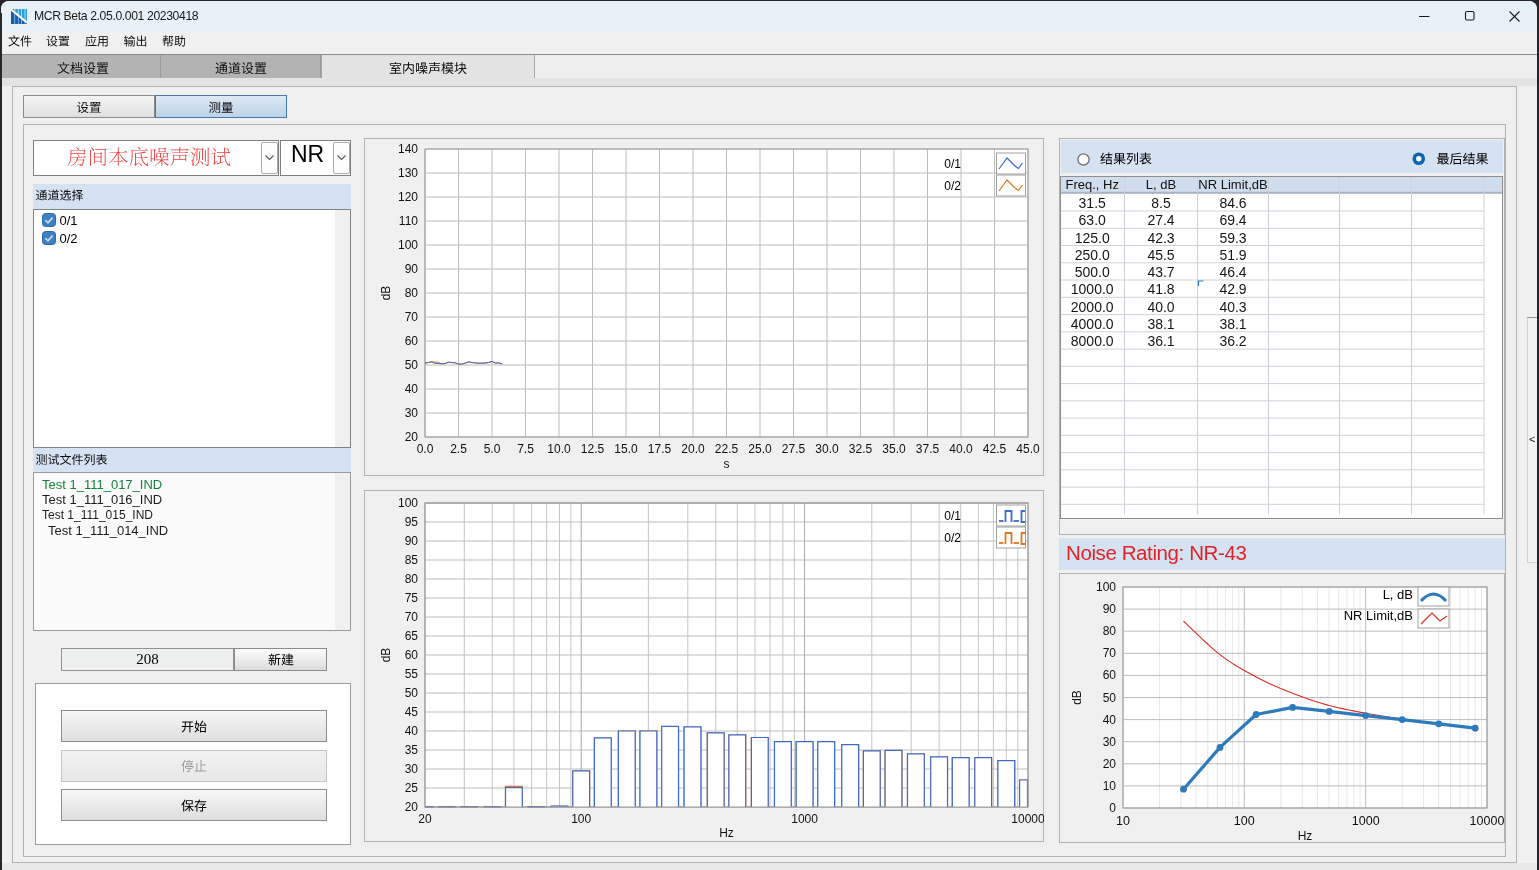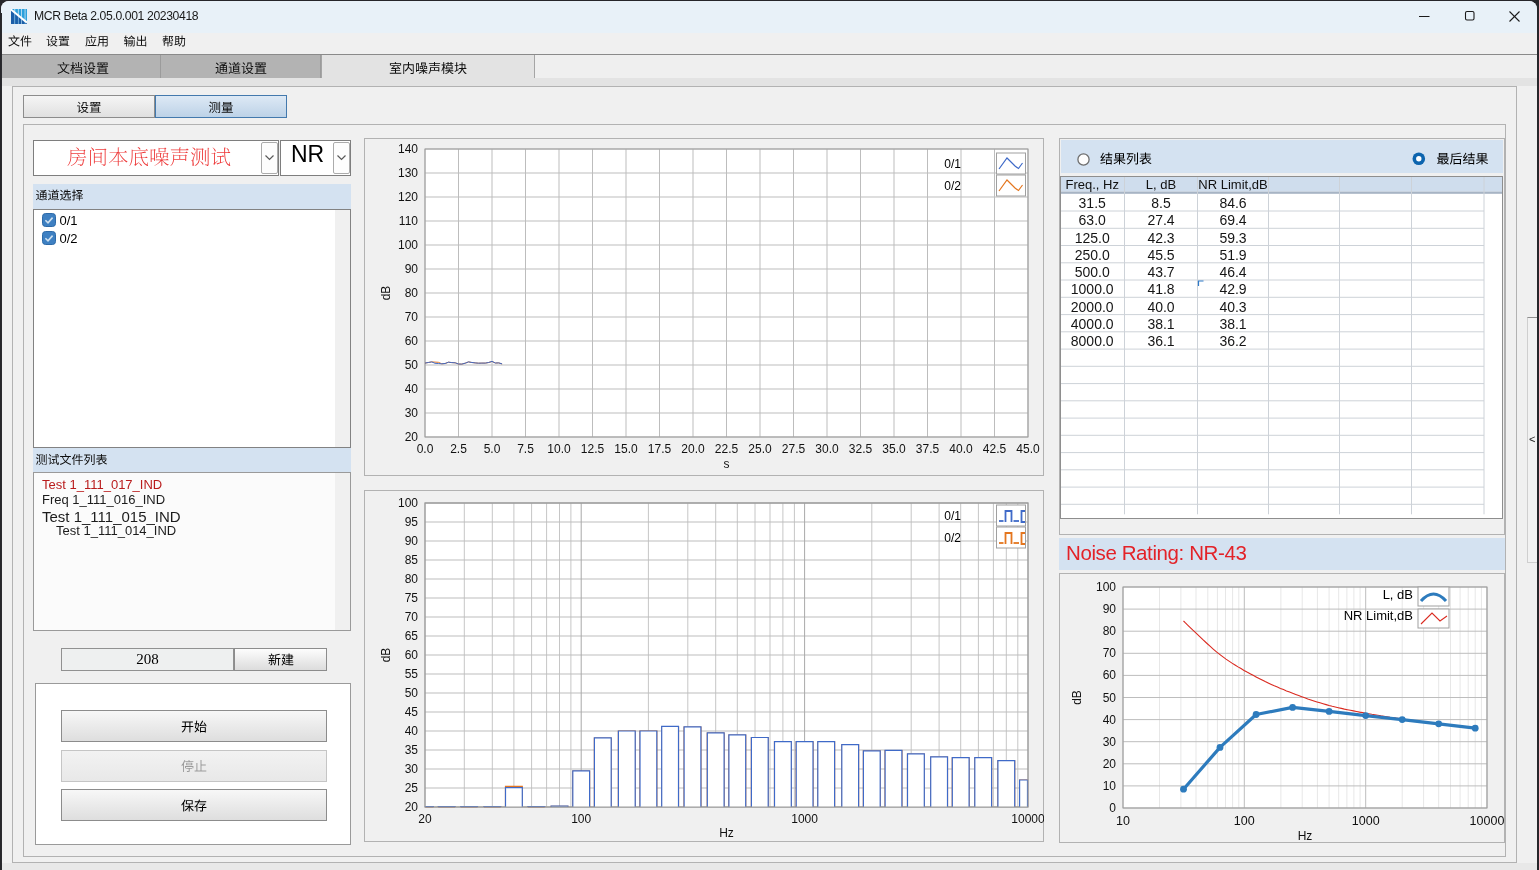--- a/index.html
+++ b/index.html
@@ -76,24 +76,24 @@
     </svg>
 <div class="abs" style="left:58.5px;top:212px;font-size:13px;color:#000">0/1</div>
 <svg class="abs" style="left:40.5px;top:230px" width="14" height="14" viewBox="0 0 14 14">
       <rect x="0.5" y="0.5" width="13" height="13" rx="3" fill="#3e80c2" stroke="#2d6aa8"></rect>
       <path d="M3.4 7.2 L6 9.8 L10.6 4.6" fill="none" stroke="#cfe0ef" stroke-width="1.6"></path>
     </svg>
 <div class="abs" style="left:58.5px;top:230px;font-size:13px;color:#000">0/2</div>
 <div class="abs" style="left:32px;top:447px;width:318px;height:24px;background:#d4e2f1"></div>
 <div class="abs" style="left:32px;top:471px;width:318px;height:159px;background:#fbfbfb;border:1px solid #9a9a9a"></div>
 <div class="abs" style="left:334px;top:472px;width:15px;height:157px;background:#f0f0f0"></div>
-<div class="abs" style="left:41px;top:476.0px;font-size:13px;color:#b91c1c">Test 1_111_017_IND</div>
-<div class="abs" style="left:41px;top:491.3px;font-size:13px;color:#1c1c1c">Freq 1_111_016_IND</div>
-<div class="abs" style="left:41px;top:506.6px;font-size:15px;color:#1c1c1c">Test 1_111_015_IND</div>
-<div class="abs" style="left:55px;top:521.9px;font-size:13px;color:#1c1c1c">Test 1_111_014_IND</div>
+<div class="abs" style="left:41px;top:476.0px;font-size:13px;color:#15803d">Test 1_111_017_IND</div>
+<div class="abs" style="left:41px;top:491.3px;font-size:13px;color:#1c1c1c">Test 1_111_016_IND</div>
+<div class="abs" style="left:41px;top:506.6px;font-size:12px;color:#1c1c1c">Test 1_111_015_IND</div>
+<div class="abs" style="left:47px;top:521.9px;font-size:13px;color:#1c1c1c">Test 1_111_014_IND</div>
 <div class="abs" style="left:60px;top:647px;width:173px;height:23px;background:#eef0f0;border:1px solid #919191"></div>
 <div class="abs" style="left:60px;top:650px;width:173px;text-align:center;font-size:15px;font-family:'Liberation Serif',serif;color:#000">208</div>
 <div class="abs" style="left:233px;top:647px;width:93px;height:23px;background:linear-gradient(#fdfdfd,#dcdcdc);border:1px solid #8c8c8c"></div>
 <div class="abs" style="left:34px;top:682px;width:316px;height:162px;background:#fff;border:1px solid #9a9a9a"></div>
 <div class="abs" style="left:60px;top:709px;width:266px;height:32px;background:linear-gradient(#f7f7f7,#dedede);border:1px solid #8c8c8c"></div>
 <div class="abs" style="left:60px;top:749px;width:266px;height:32px;background:linear-gradient(#f2f2f2,#e8e8e8);border:1px solid #c5c5c5"></div>
 <div class="abs" style="left:60px;top:788px;width:266px;height:32px;background:linear-gradient(#f7f7f7,#dedede);border:1px solid #8c8c8c"></div>
 <div class="abs" style="left:363px;top:137px;width:680px;height:338px;border:1px solid #b2b2b2;background:#f0f0f0"></div>
 <svg class="abs" style="left:363px;top:137px" width="680" height="338" viewBox="0 0 680 338">
       <rect x="61" y="11" width="603" height="288" fill="#fff"></rect>

